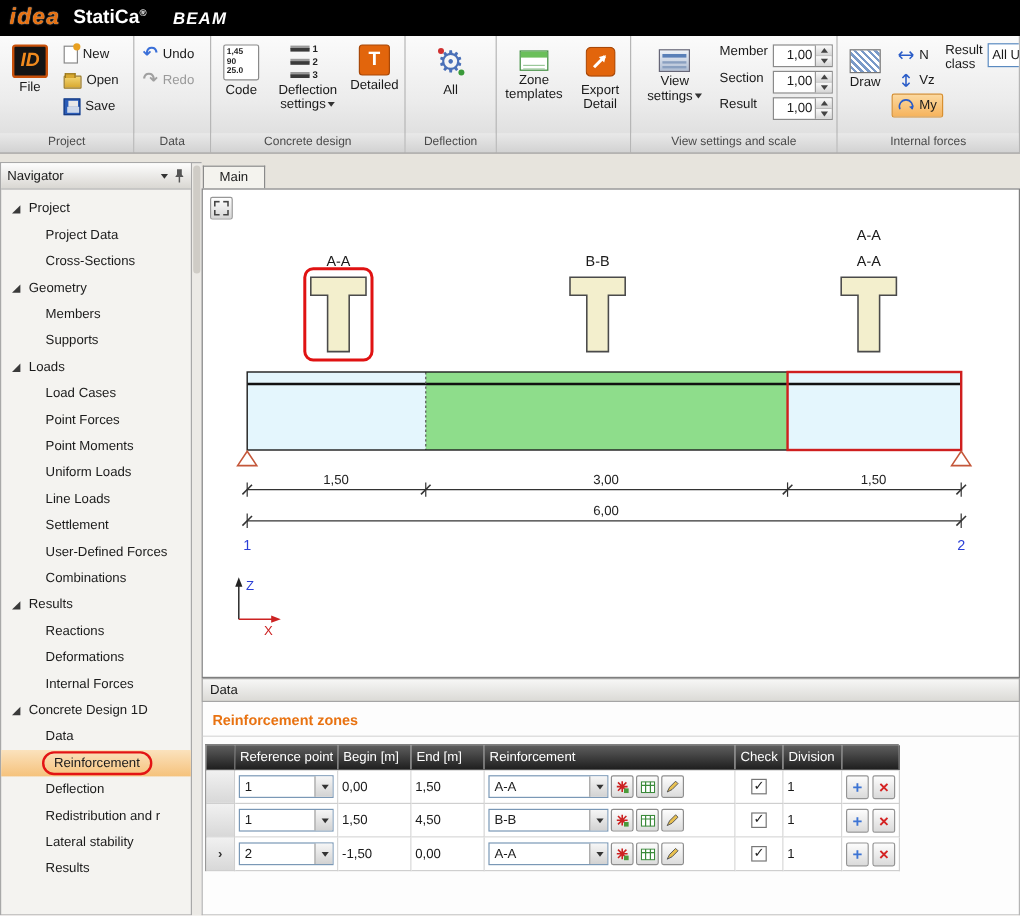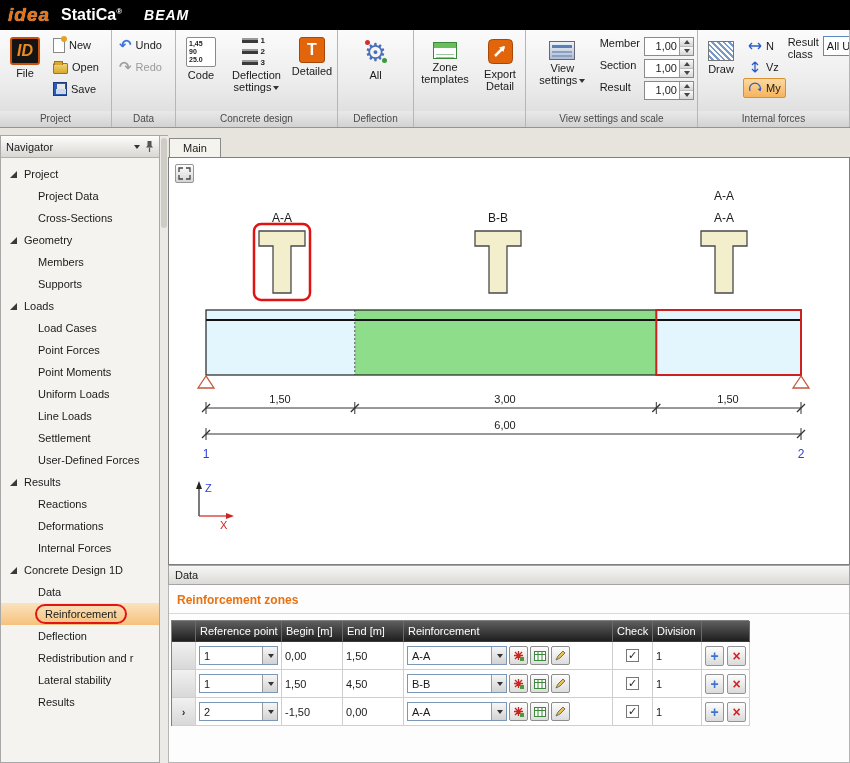--- a/index.html
+++ b/index.html
@@ -379,20 +379,21 @@
           <span class="tri-exp"></span>
           <span>Loads</span>
         </div>
       <div class="nav-item">Load Cases</div>
       <div class="nav-item">Point Forces</div>
       <div class="nav-item">Point Moments</div>
       <div class="nav-item">Uniform Loads</div>
       <div class="nav-item">Line Loads</div>
       <div class="nav-item">Settlement</div>
       <div class="nav-item">User-Defined Forces</div>
+      <div class="nav-item">Combinations</div>
       <div class="nav-sec">
           <span class="tri-exp"></span>
           <span>Results</span>
         </div>
       <div class="nav-item">Reactions</div>
       <div class="nav-item">Deformations</div>
       <div class="nav-item">Internal Forces</div>
       <div class="nav-sec">
           <span class="tri-exp"></span>
           <span>Concrete Design 1D</span>

